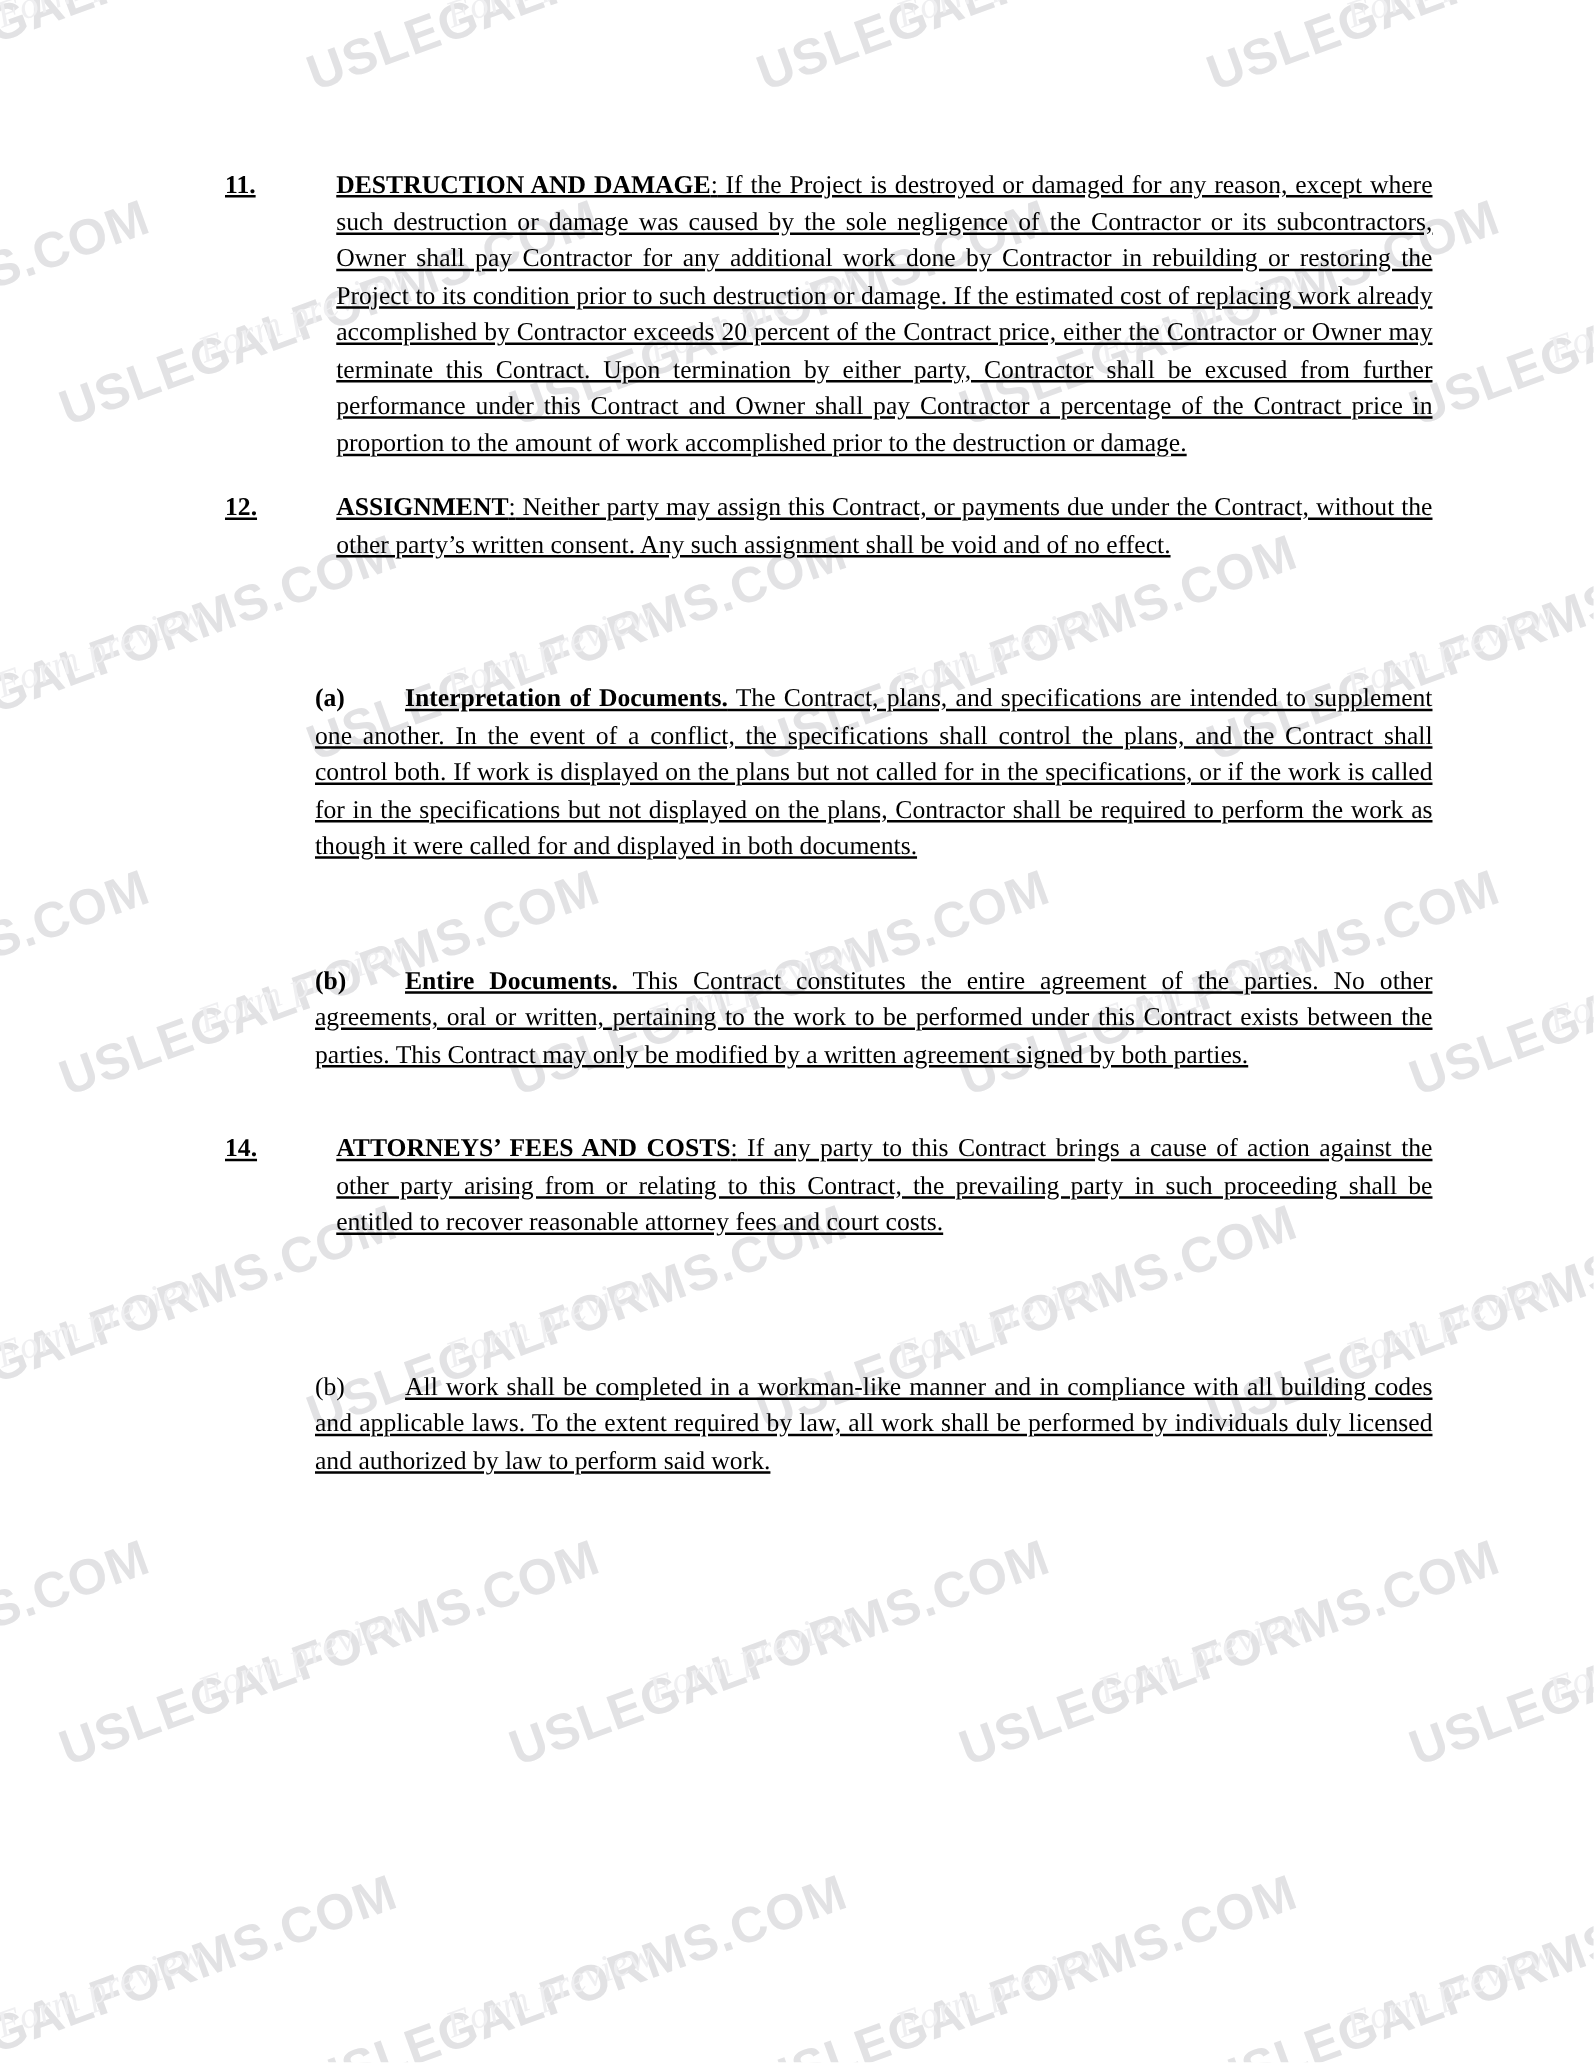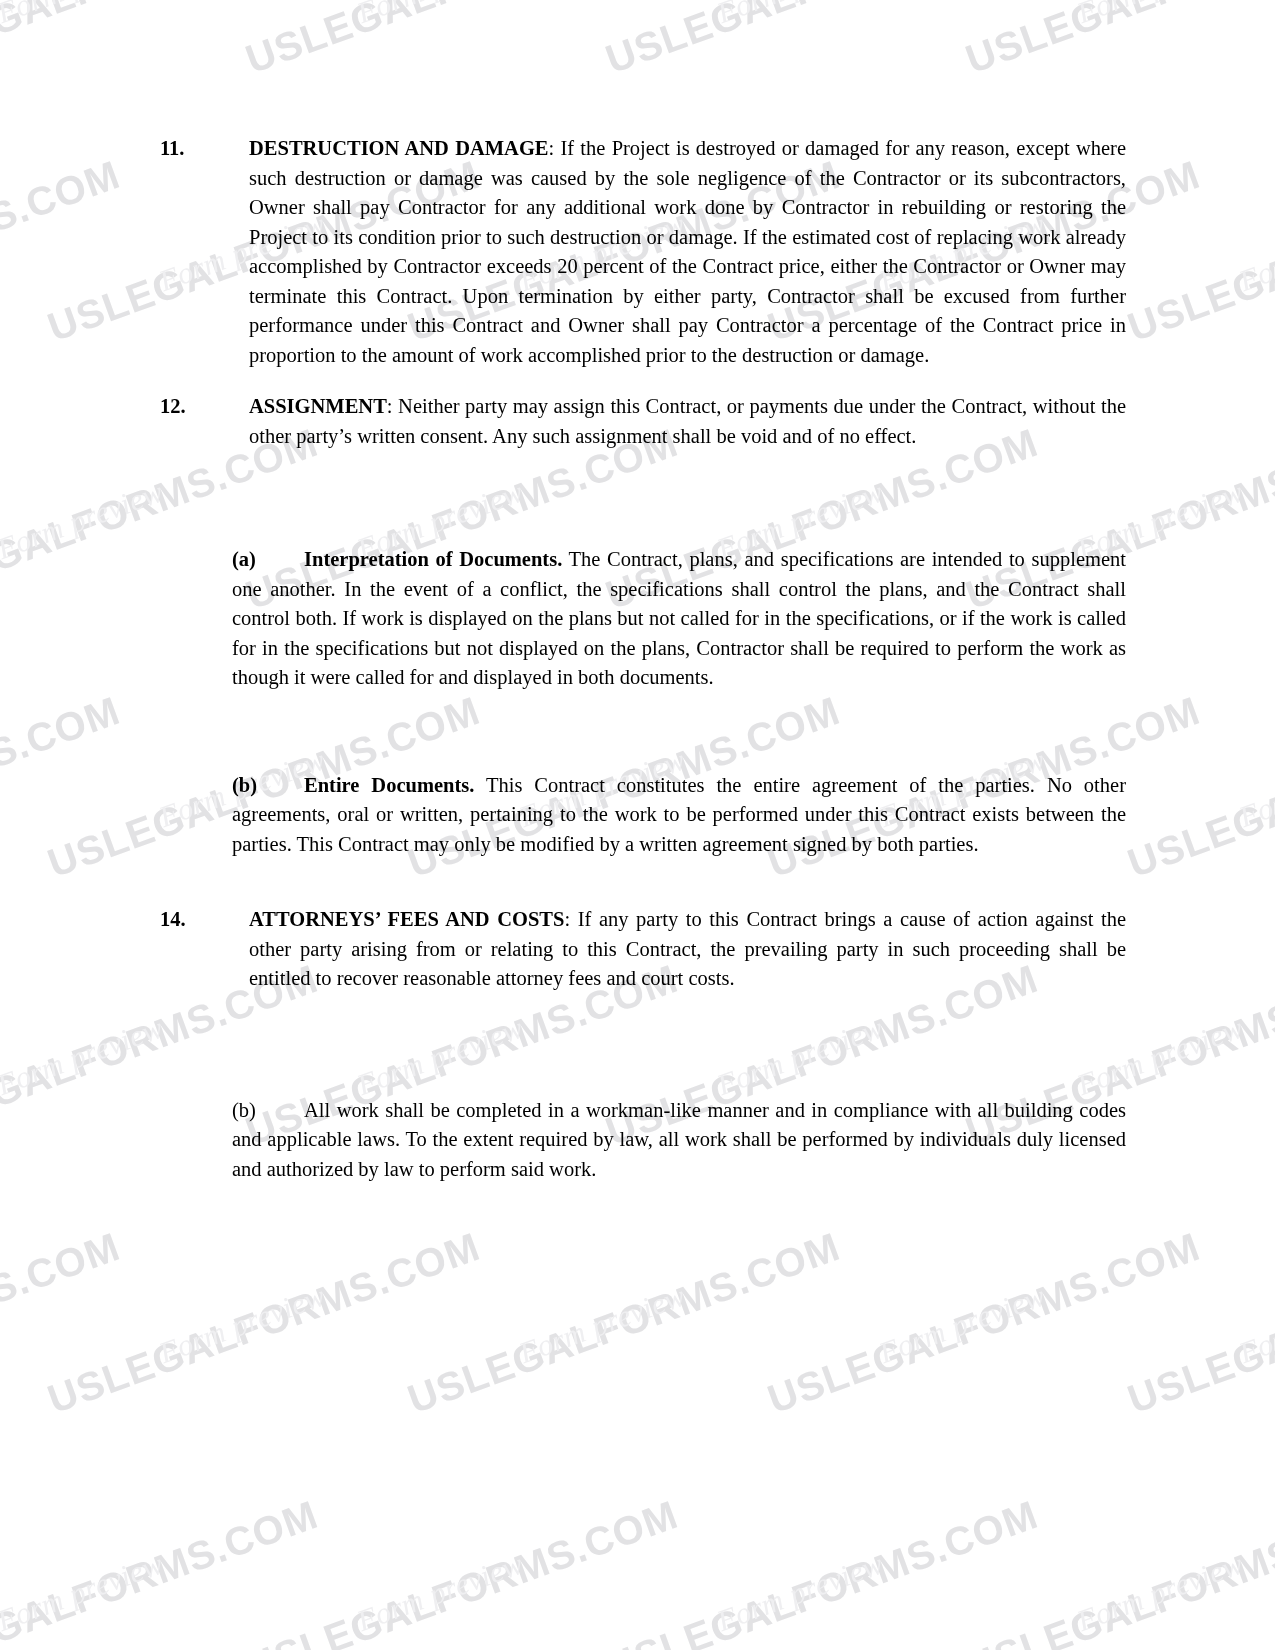--- a/index.html
+++ b/index.html
@@ -47,24 +47,25 @@
     color: #efeff1;
     display: block;
     margin-left: 120px;
     margin-top: -46px;
     letter-spacing: 0.5px;
   }
 
   
   .content {
     position: absolute;
-    left: 160px;
+    left: 180px;
     top: 134px;
     width: 966px;
     z-index: 2;
+    text-decoration: underline;
   }
 
   .clause {
     display: flex;
     align-items: flex-start;
     margin-bottom: 22px;
   }
   .clause-num {
     flex: 0 0 72px;
     font-weight: bold;

